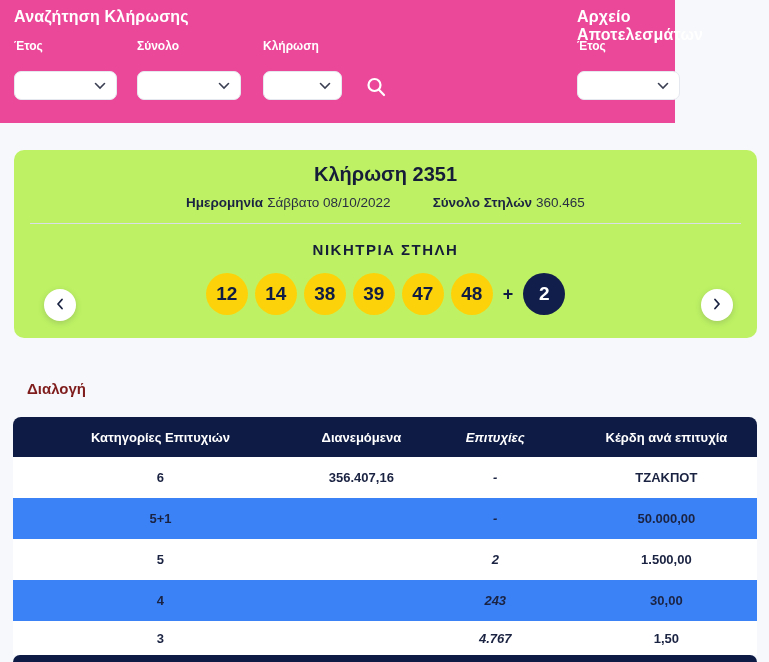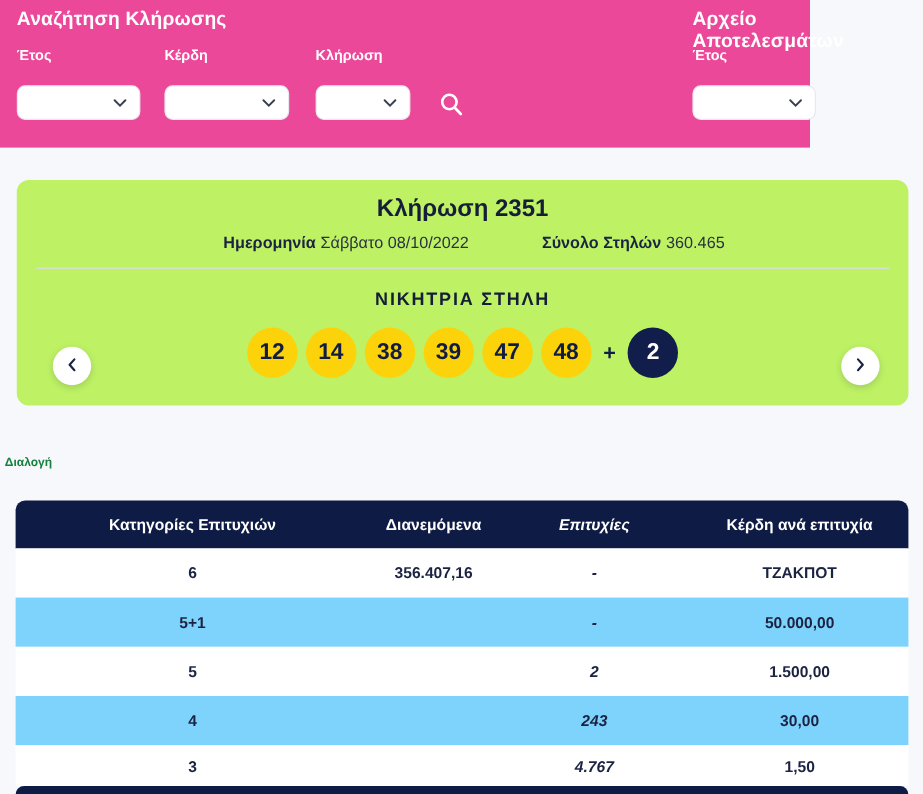--- a/index.html
+++ b/index.html
@@ -53,21 +53,21 @@
     background:#bef264; border-radius:10px;
   }
   .card-title {
     margin-top:13px; text-align:center;
     font-size:20px; font-weight:bold; color:#161d38;
   }
   .info-row {
     margin-top:9px; display:flex; justify-content:center; gap:42px;
     font-size:13.5px; color:#2a3042;
   }
-  .info-row b { color:#1b2342; margin-right:4px;margin-left:19px; }
+  .info-row b { color:#1b2342; margin-right:4px; }
   .card-divider {
     margin:13px 16px 0 16px; height:1px; background:#d9dde9;
   }
   .winning-title {
     margin-top:17px; text-align:center;
     font-size:15px; font-weight:bold; letter-spacing:1.5px; color:#161d38;
   }
   .balls-row {
     margin-top:15px; display:flex; justify-content:center; align-items:center; gap:7px;
   }
@@ -83,54 +83,54 @@
     position:absolute; top:139px; width:32px; height:32px; border-radius:50%;
     background:#ffffff; border:none; cursor:pointer;
     box-shadow:0 2px 6px rgba(20,30,70,.18);
     display:flex; align-items:center; justify-content:center; padding:0;
   }
   .nav-prev { left:30px; }
   .nav-next { right:24px; }
 
   
   .section-label {
-    position:absolute; left:4px; top:380px;
-    font-size:10px; font-weight:bold; color:#15803d;
+    position:absolute; left:27px; top:380px;
+    font-size:15px; font-weight:bold; color:#7f1d1d;
   }
 
   
   .table {
     position:absolute; left:13px; top:417px; width:744px;
   }
   .thead {
     height:40px; background:#0e1b45; border-radius:8px 8px 0 0;
     display:flex; align-items:center;
     color:#ffffff; font-size:13px; font-weight:bold;
   }
   .trow {
     height:41px; display:flex; align-items:center;
     background:#ffffff; font-size:13px; font-weight:bold; color:#1b2342;
   }
-  .trow.alt { background:#7dd3fc; }
+  .trow.alt { background:#3b82f6; }
   .trow.last { height:34px; }
   .cell { text-align:center;padding-left:42px; }
   .c1 { width:34%; } .c2 { width:20%; } .c3 { width:16%;font-style:italic; } .c4 { width:30%; }
   .next-strip {
     height:7px; background:#0e1b45; border-radius:8px 8px 0 0;
   }
 </style>
 </head>
 <body>
 
 <div class="topbar">
   <div class="topbar-title t-search">Αναζήτηση Κλήρωσης</div>
   <div class="topbar-title t-archive">Αρχείο Αποτελεσμάτων</div>
 
   <div class="field-label lbl-year">Έτος</div>
-  <div class="field-label lbl-month">Κέρδη</div>
+  <div class="field-label lbl-month">Σύνολο</div>
   <div class="field-label lbl-draw">Κλήρωση</div>
   <div class="field-label lbl-ayear">Έτος</div>
 
   <div class="select-box sel-1">
     <span class="chev-down">
       <svg width="12" height="8" viewBox="0 0 12 8">
           <path d="M1.5 1.5 L6 6 L10.5 1.5" stroke="#3a3f52" stroke-width="1.6" fill="none" stroke-linecap="round"></path>
         </svg>
     </span>
   </div>

